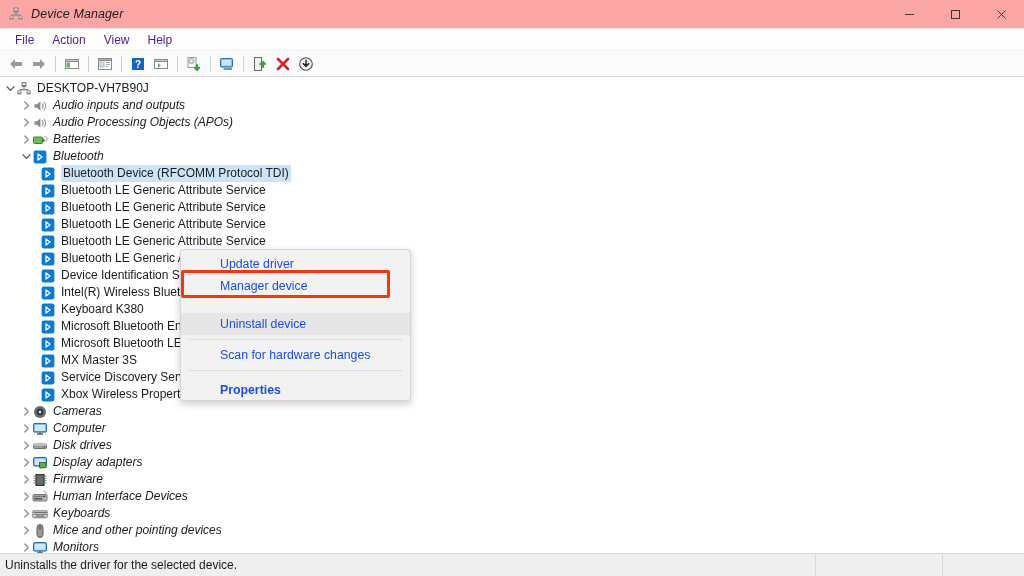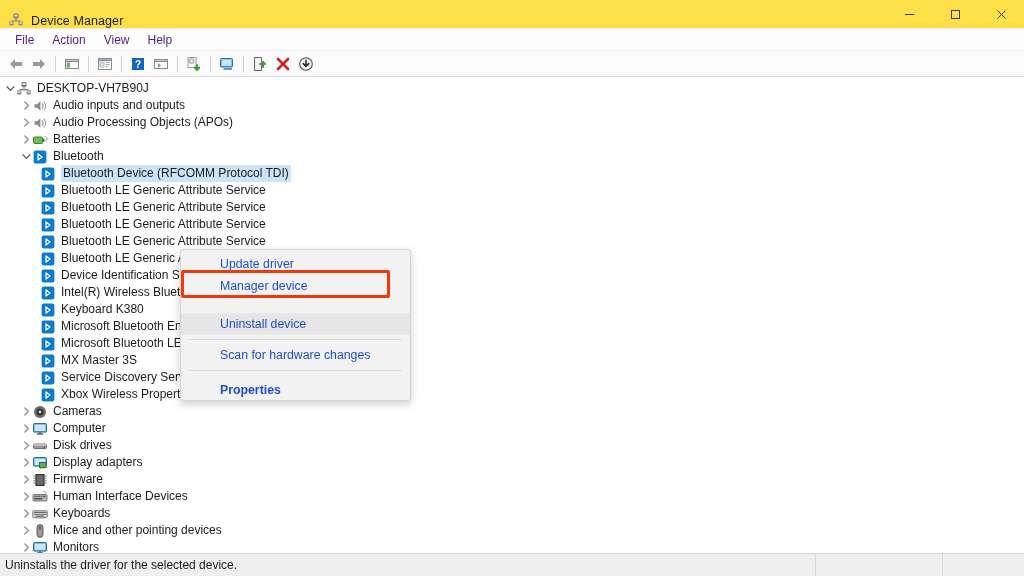--- a/index.html
+++ b/index.html
@@ -6,22 +6,22 @@
   body{
     width:1024px;height:576px;overflow:hidden;
     font-family:"Liberation Sans","DejaVu Sans",sans-serif;
     font-size:12px;color:#1b1b1b;background:#ffffff;
     -webkit-font-smoothing:antialiased;
   }
   .win{position:relative;width:1024px;height:576px;display:flex;flex-direction:column;background:#fff;}
 
   
   .titlebar{
-    height:28px;background:#fde047;display:flex;align-items:flex-end;
-    flex:0 0 28px;border-bottom:1px solid #f3e9e9;
+    height:28px;background:#fca5a5;display:flex;align-items:center;
+    flex:0 0 28px;border-bottom:1px solid #f3e9e9;font-style:italic;
   }
   .title-ico{width:16px;height:16px;margin:0 7px 0 8px;position:relative;flex:0 0 16px;}
   .title-text{font-size:12.5px;color:#1b1b1b;letter-spacing:.1px;}
   .winbtns{margin-left:auto;display:flex;height:28px;}
   .winbtn{width:46px;height:28px;display:flex;align-items:center;justify-content:center;color:#3a3a3a;font-size:11px;}
 
   
   .menubar{
     height:21px;flex:0 0 21px;display:flex;align-items:center;
     background:#fdfdfd;border-bottom:1px solid #f0f0f0;padding-left:6px;
@@ -41,21 +41,21 @@
   .tree{position:absolute;inset:0;padding-top:3px;}
   .row{height:17px;display:flex;align-items:center;white-space:nowrap;font-size:12px;line-height:17px;}
   .row.sel .lbl{background:#cce4f7;padding:0 2px;}
   .row.sel{background:transparent;}
   .arrow{width:12px;height:17px;display:flex;align-items:center;justify-content:center;flex:0 0 12px;color:#5a5a5a;font-size:9px;}
   .tico{width:16px;height:16px;flex:0 0 16px;margin-right:5px;display:flex;align-items:center;justify-content:center;}
   .lbl{color:#1b1b1b;}
 
   
   .d0{padding-left:4px;}
-  .d1{padding-left:20px;}
+  .d1{padding-left:20px;font-style:italic;}
   .d2{padding-left:40px;}
 
   
   .ctxmenu{
     position:absolute;left:180px;top:172px;width:229px;
     background:#f2f2f2;border:1px solid #d6d6d6;border-radius:3px;
     box-shadow:0 3px 9px rgba(0,0,0,.20);padding:3px 0;z-index:40;
   }
   .ctxitem{height:22px;display:flex;align-items:center;padding-left:39px;font-size:12.3px;color:#1d4ed8;}
   .ctxitem.hover{background:#e6e6e6;margin-top:16px;}

